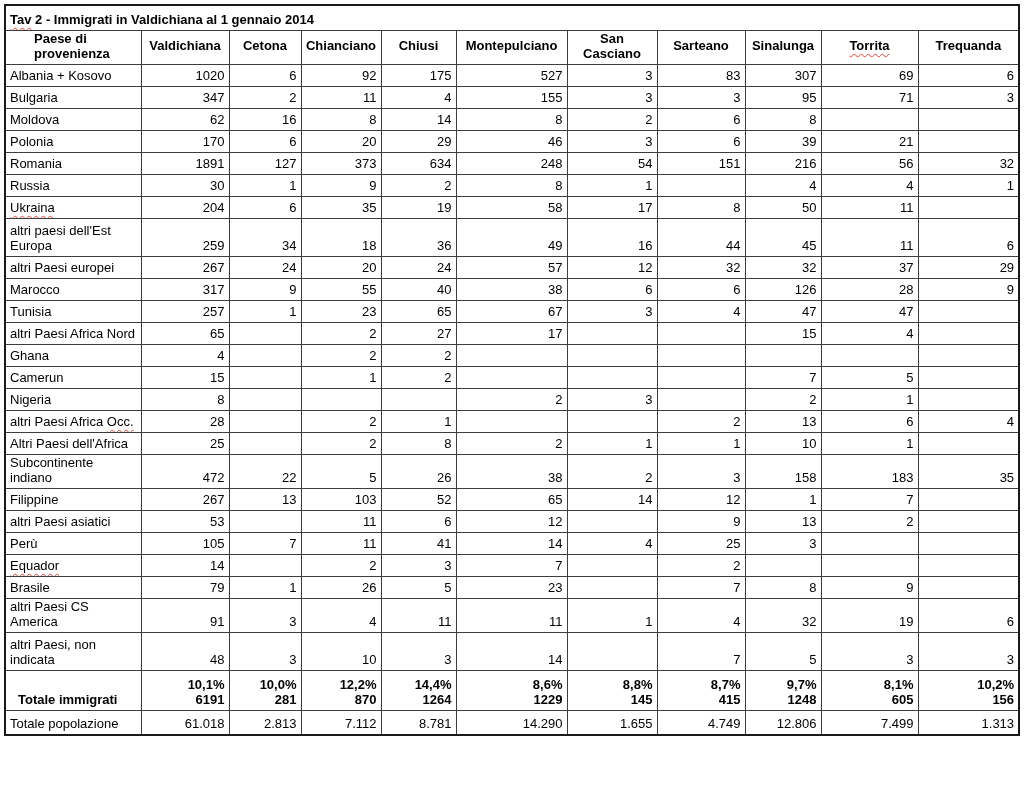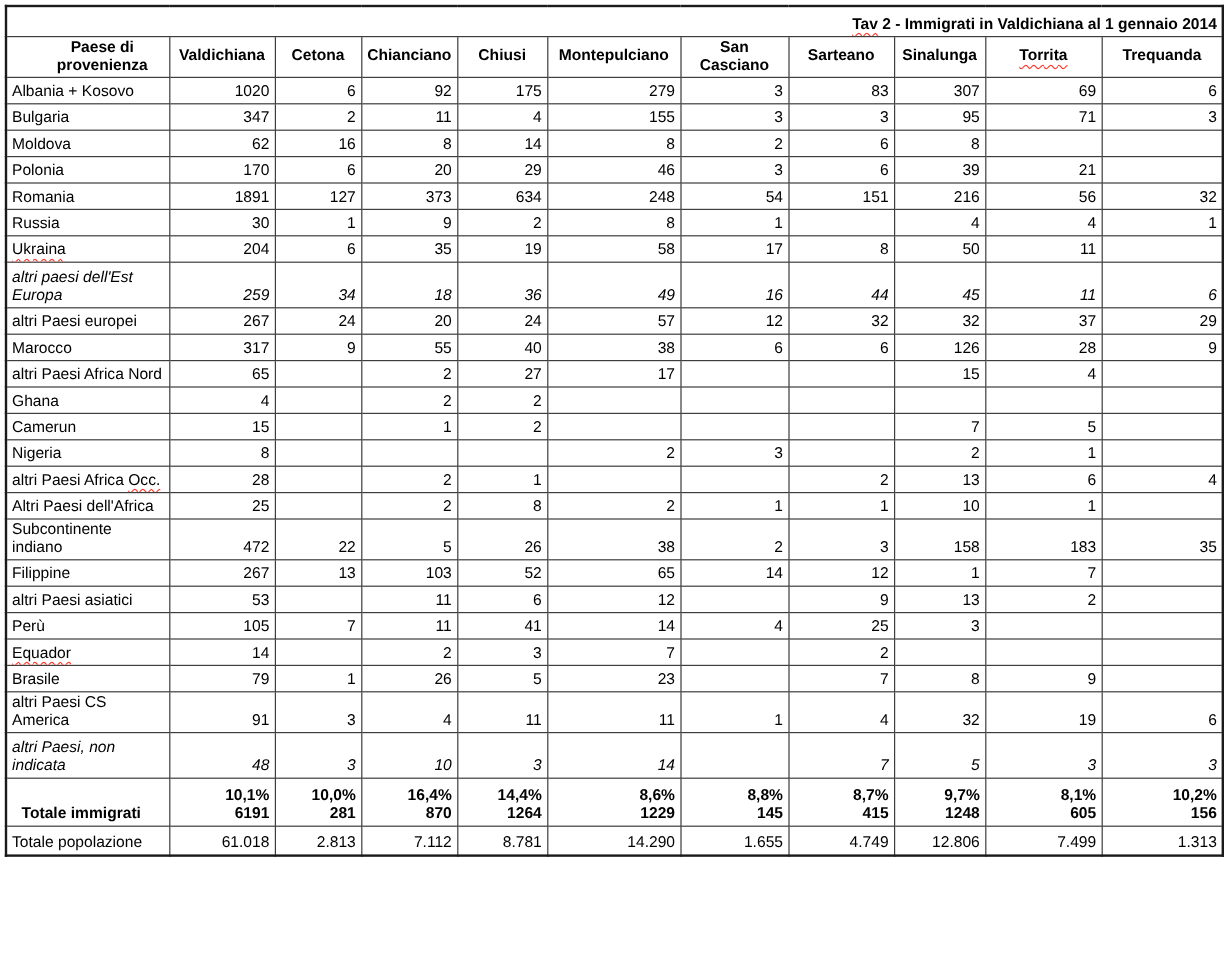--- a/index.html
+++ b/index.html
@@ -26,37 +26,37 @@
     font-size: 13px;
     padding: 1px 4px 2px 4px;
     vertical-align: bottom;
     overflow: hidden;
     white-space: normal;
     line-height: 1.15;
   }
   th.title-cell {
     font-size: 17.5px;
     font-weight: bold;
-    text-align: right;
+    text-align: left;
     vertical-align: middle;
     height: 21px;
     padding: 0;
   }
   tr.header-row th {
     font-weight: bold;
     text-align: center;
     vertical-align: middle;
     height: 28px;
     font-size: 13px;
   }
-  tr.header-row th.left { text-align: center; padding-left: 28px; }
+  tr.header-row th.left { text-align: left; padding-left: 28px; }
   td.label { text-align: left; }
   td.num { text-align: right; }
   tr.normal { height: 22px; }
-  tr.tall { height: 38px; font-style: italic; }
+  tr.tall { height: 38px; }
   tr.totals-row { height: 40px; }
   tr.totals-row td { font-weight: bold; padding-left: 12px; }
   tr.pop-row { height: 25px; }
   .squiggle {
     text-decoration: underline;
     text-decoration-style: wavy;
     text-decoration-color: #ff3b30;
     text-decoration-thickness: 1px;
     text-underline-offset: 3px;
   }
@@ -98,21 +98,21 @@
           <th>Trequanda</th>
         </tr>
     </thead>
     <tbody id="table-body">
         <tr class="normal">
           <td class="label"><span>Albania + Kosovo</span></td>
           <td class="num">1020</td>
           <td class="num">6</td>
           <td class="num">92</td>
           <td class="num">175</td>
-          <td class="num">279</td>
+          <td class="num">527</td>
           <td class="num">3</td>
           <td class="num">83</td>
           <td class="num">307</td>
           <td class="num">69</td>
           <td class="num">6</td>
         </tr>
         <tr class="normal">
           <td class="label"><span>Bulgaria</span></td>
           <td class="num">347</td>
           <td class="num">2</td>
@@ -223,20 +223,33 @@
           <td class="num">55</td>
           <td class="num">40</td>
           <td class="num">38</td>
           <td class="num">6</td>
           <td class="num">6</td>
           <td class="num">126</td>
           <td class="num">28</td>
           <td class="num">9</td>
         </tr>
         <tr class="normal">
+          <td class="label"><span>Tunisia</span></td>
+          <td class="num">257</td>
+          <td class="num">1</td>
+          <td class="num">23</td>
+          <td class="num">65</td>
+          <td class="num">67</td>
+          <td class="num">3</td>
+          <td class="num">4</td>
+          <td class="num">47</td>
+          <td class="num">47</td>
+          <td class="num"></td>
+        </tr>
+        <tr class="normal">
           <td class="label"><span>altri Paesi Africa Nord</span></td>
           <td class="num">65</td>
           <td class="num"></td>
           <td class="num">2</td>
           <td class="num">27</td>
           <td class="num">17</td>
           <td class="num"></td>
           <td class="num"></td>
           <td class="num">15</td>
           <td class="num">4</td>
@@ -415,21 +428,21 @@
           <td class="label">Totale immigrati</td>
           <td class="num">
             <div class="pct">10,1%</div>
             <div class="val">6191</div>
           </td>
           <td class="num">
             <div class="pct">10,0%</div>
             <div class="val">281</div>
           </td>
           <td class="num">
-            <div class="pct">16,4%</div>
+            <div class="pct">12,2%</div>
             <div class="val">870</div>
           </td>
           <td class="num">
             <div class="pct">14,4%</div>
             <div class="val">1264</div>
           </td>
           <td class="num">
             <div class="pct">8,6%</div>
             <div class="val">1229</div>
           </td>

